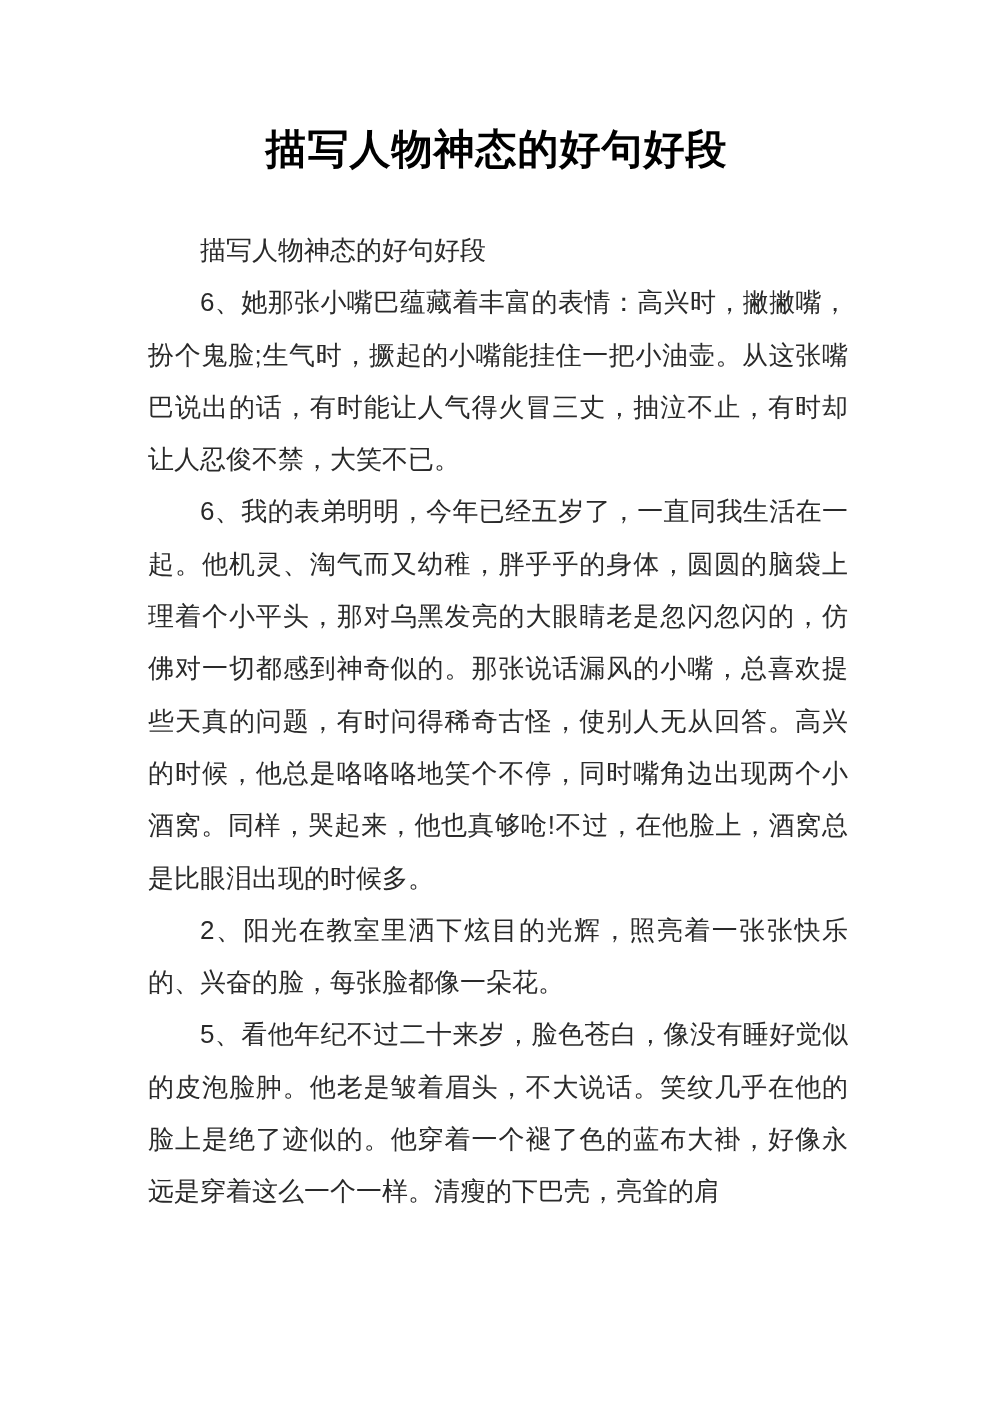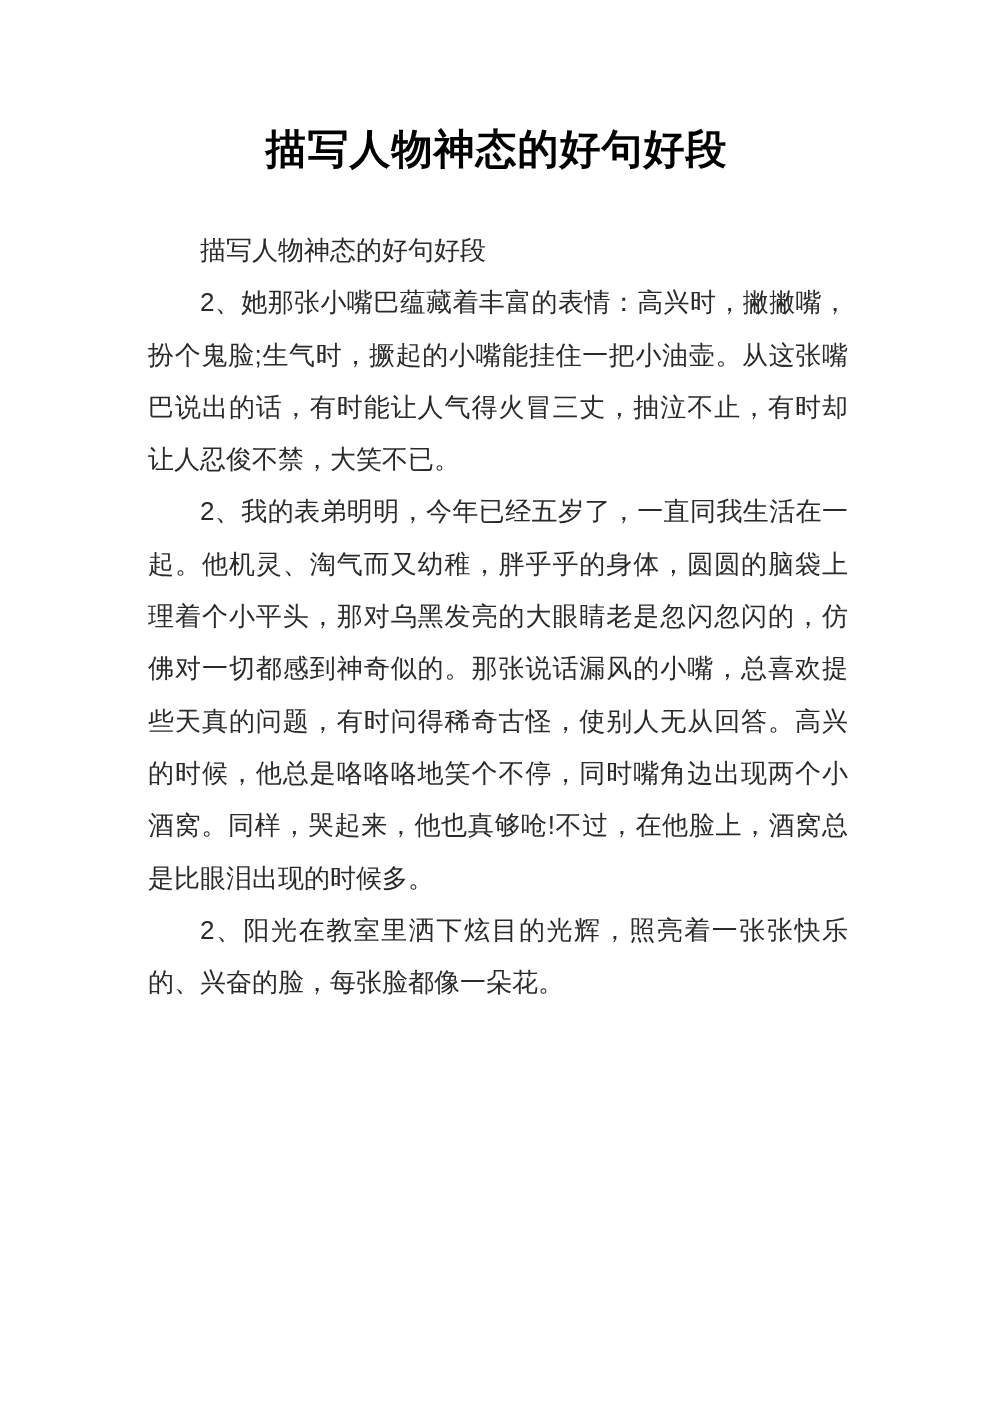--- a/index.html
+++ b/index.html
@@ -50,22 +50,23 @@
 <body>
 
 <div class="page">
 
   <h1 class="doc-title">描写人物神态的好句好段</h1>
 
   <div class="content">
 
     <p class="subtitle">描写人物神态的好句好段</p>
 
-    <p>2、她那张小嘴巴蕴藏着丰富的表情：高兴时，撇撇嘴，扮个鬼脸;生气时，撅起的小嘴能挂住一把小油壶。从这张嘴巴说出的话，有时能让人气得火冒三丈，抽泣不止，有时却让人忍俊不禁，大笑不已。</p>
+    <p>6、她那张小嘴巴蕴藏着丰富的表情：高兴时，撇撇嘴，扮个鬼脸;生气时，撅起的小嘴能挂住一把小油壶。从这张嘴巴说出的话，有时能让人气得火冒三丈，抽泣不止，有时却让人忍俊不禁，大笑不已。</p>
 
 
-    <p>2、我的表弟明明，今年已经五岁了，一直同我生活在一起。他机灵、淘气而又幼稚，胖乎乎的身体，圆圆的脑袋上理着个小平头，那对乌黑发亮的大眼睛老是忽闪忽闪的，仿佛对一切都感到神奇似的。那张说话漏风的小嘴，总喜欢提些天真的问题，有时问得稀奇古怪，使别人无从回答。高兴的时候，他总是咯咯咯地笑个不停，同时嘴角边出现两个小酒窝。同样，哭起来，他也真够呛!不过，在他脸上，酒窝总是比眼泪出现的时候多。</p>
+    <p>6、我的表弟明明，今年已经五岁了，一直同我生活在一起。他机灵、淘气而又幼稚，胖乎乎的身体，圆圆的脑袋上理着个小平头，那对乌黑发亮的大眼睛老是忽闪忽闪的，仿佛对一切都感到神奇似的。那张说话漏风的小嘴，总喜欢提些天真的问题，有时问得稀奇古怪，使别人无从回答。高兴的时候，他总是咯咯咯地笑个不停，同时嘴角边出现两个小酒窝。同样，哭起来，他也真够呛!不过，在他脸上，酒窝总是比眼泪出现的时候多。</p>
 
     <p>2、阳光在教室里洒下炫目的光辉，照亮着一张张快乐的、兴奋的脸，每张脸都像一朵花。</p>
 
+    <p>5、看他年纪不过二十来岁，脸色苍白，像没有睡好觉似的皮泡脸肿。他老是皱着眉头，不大说话。笑纹几乎在他的脸上是绝了迹似的。他穿着一个褪了色的蓝布大褂，好像永远是穿着这么一个一样。清瘦的下巴壳，亮耸的肩</p>
 
   </div>
 </div>
 
 </body></html>

